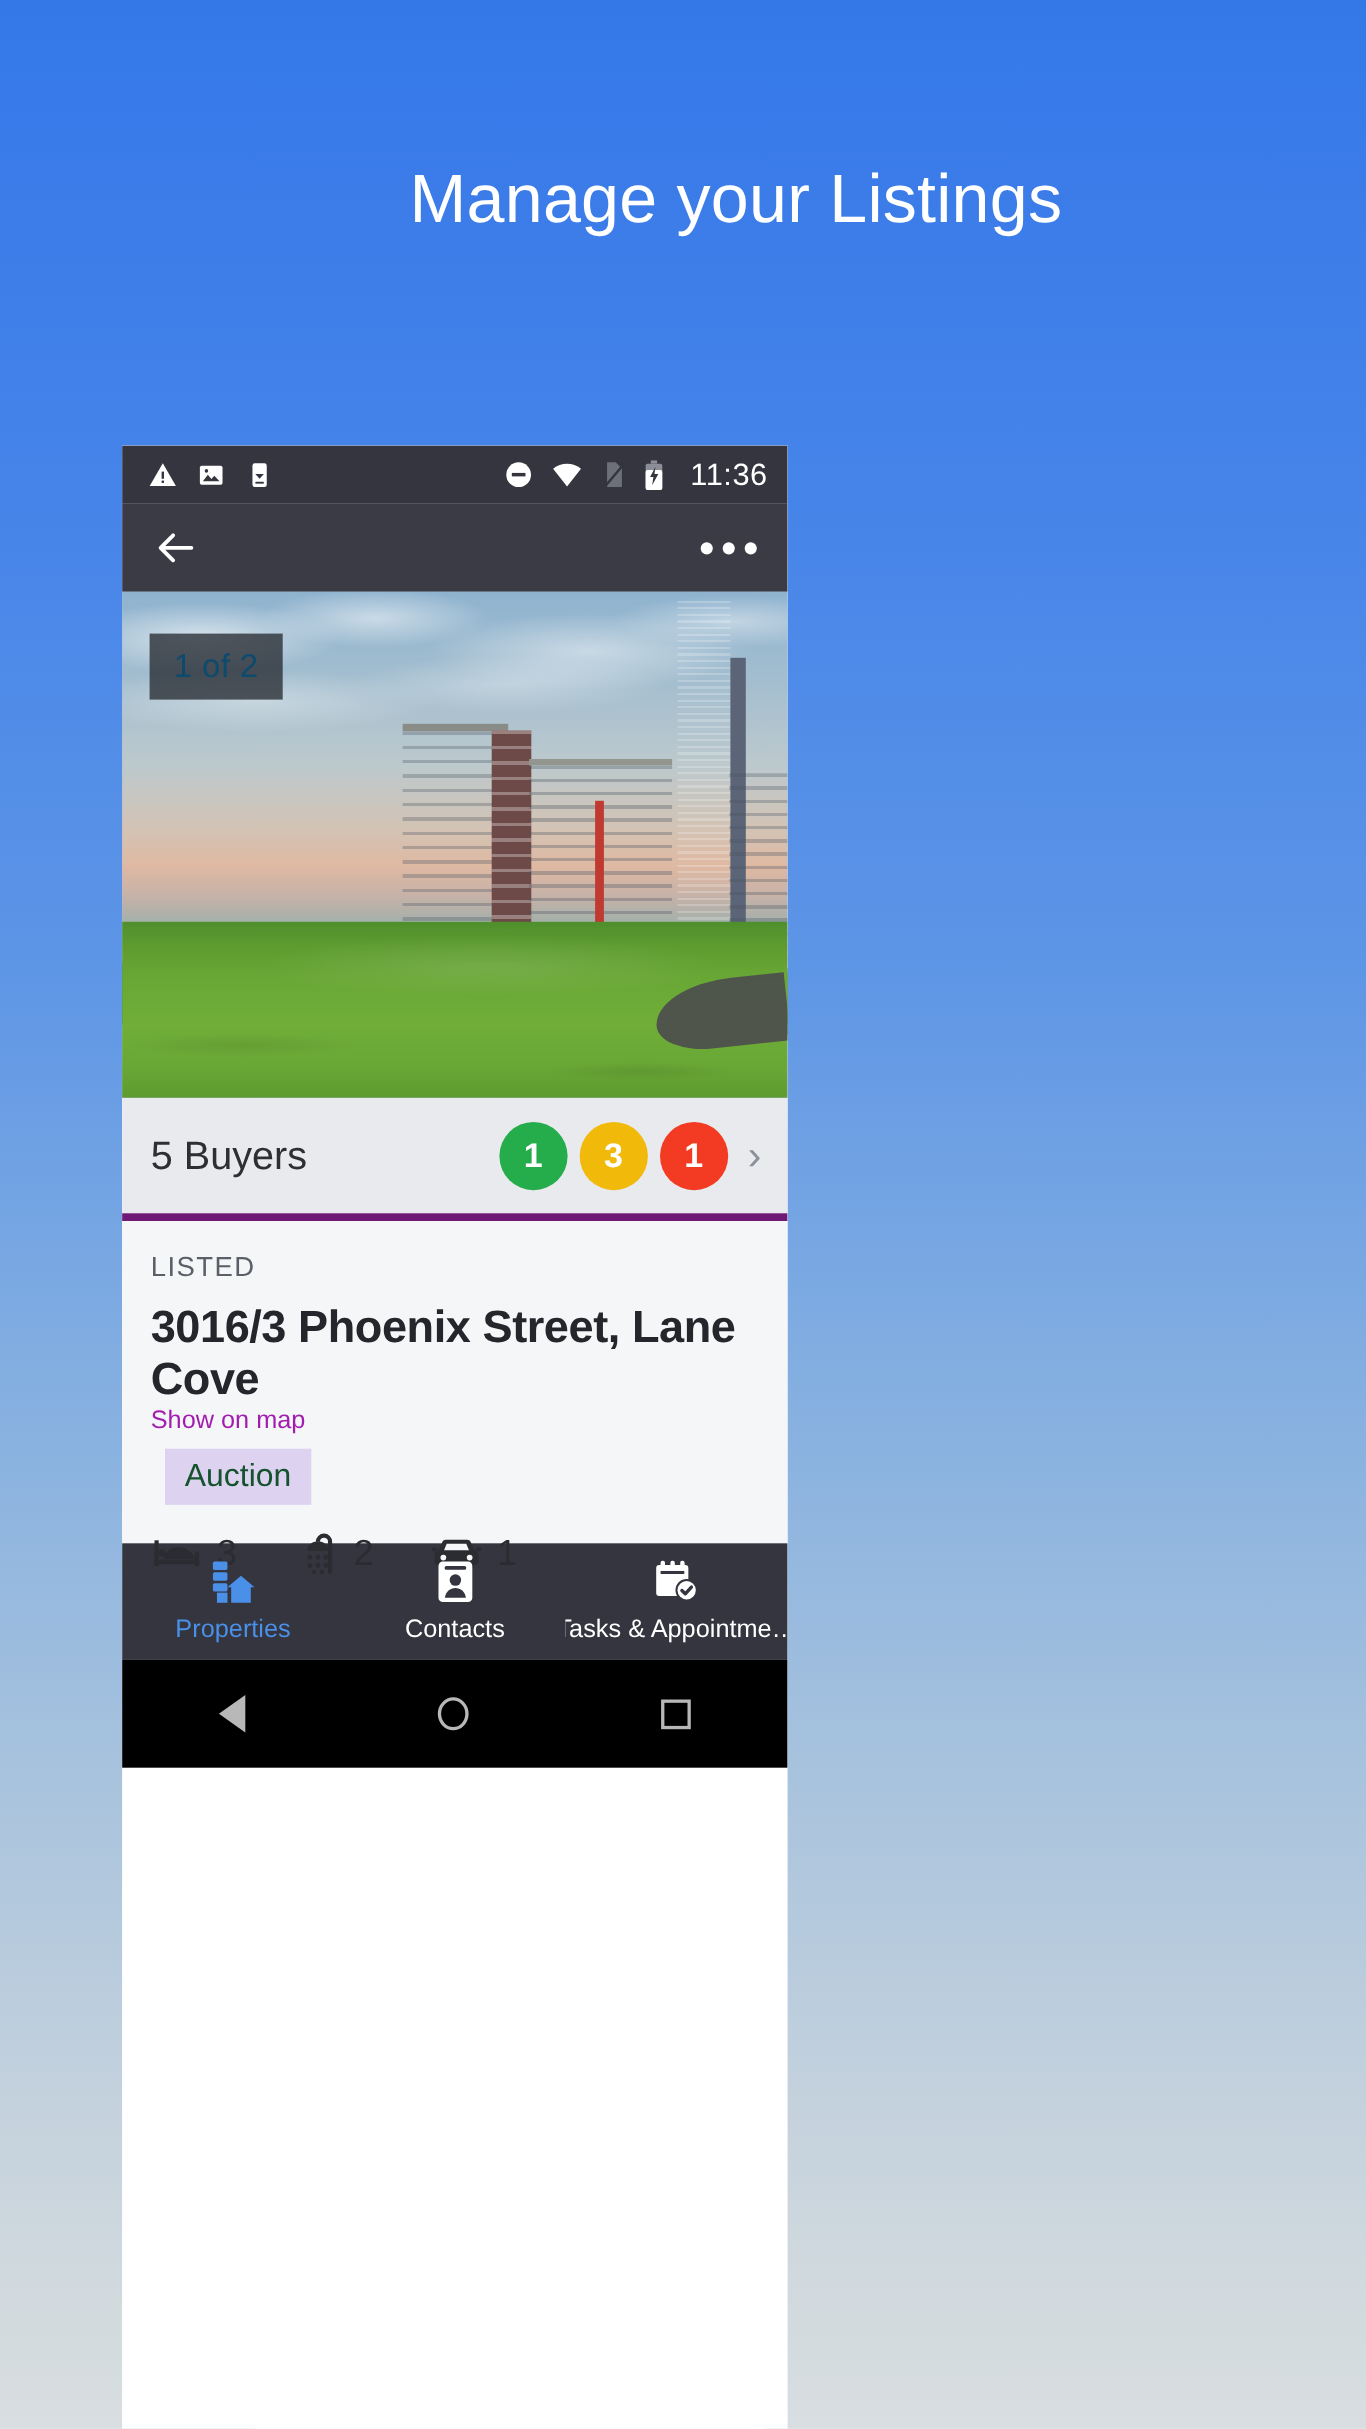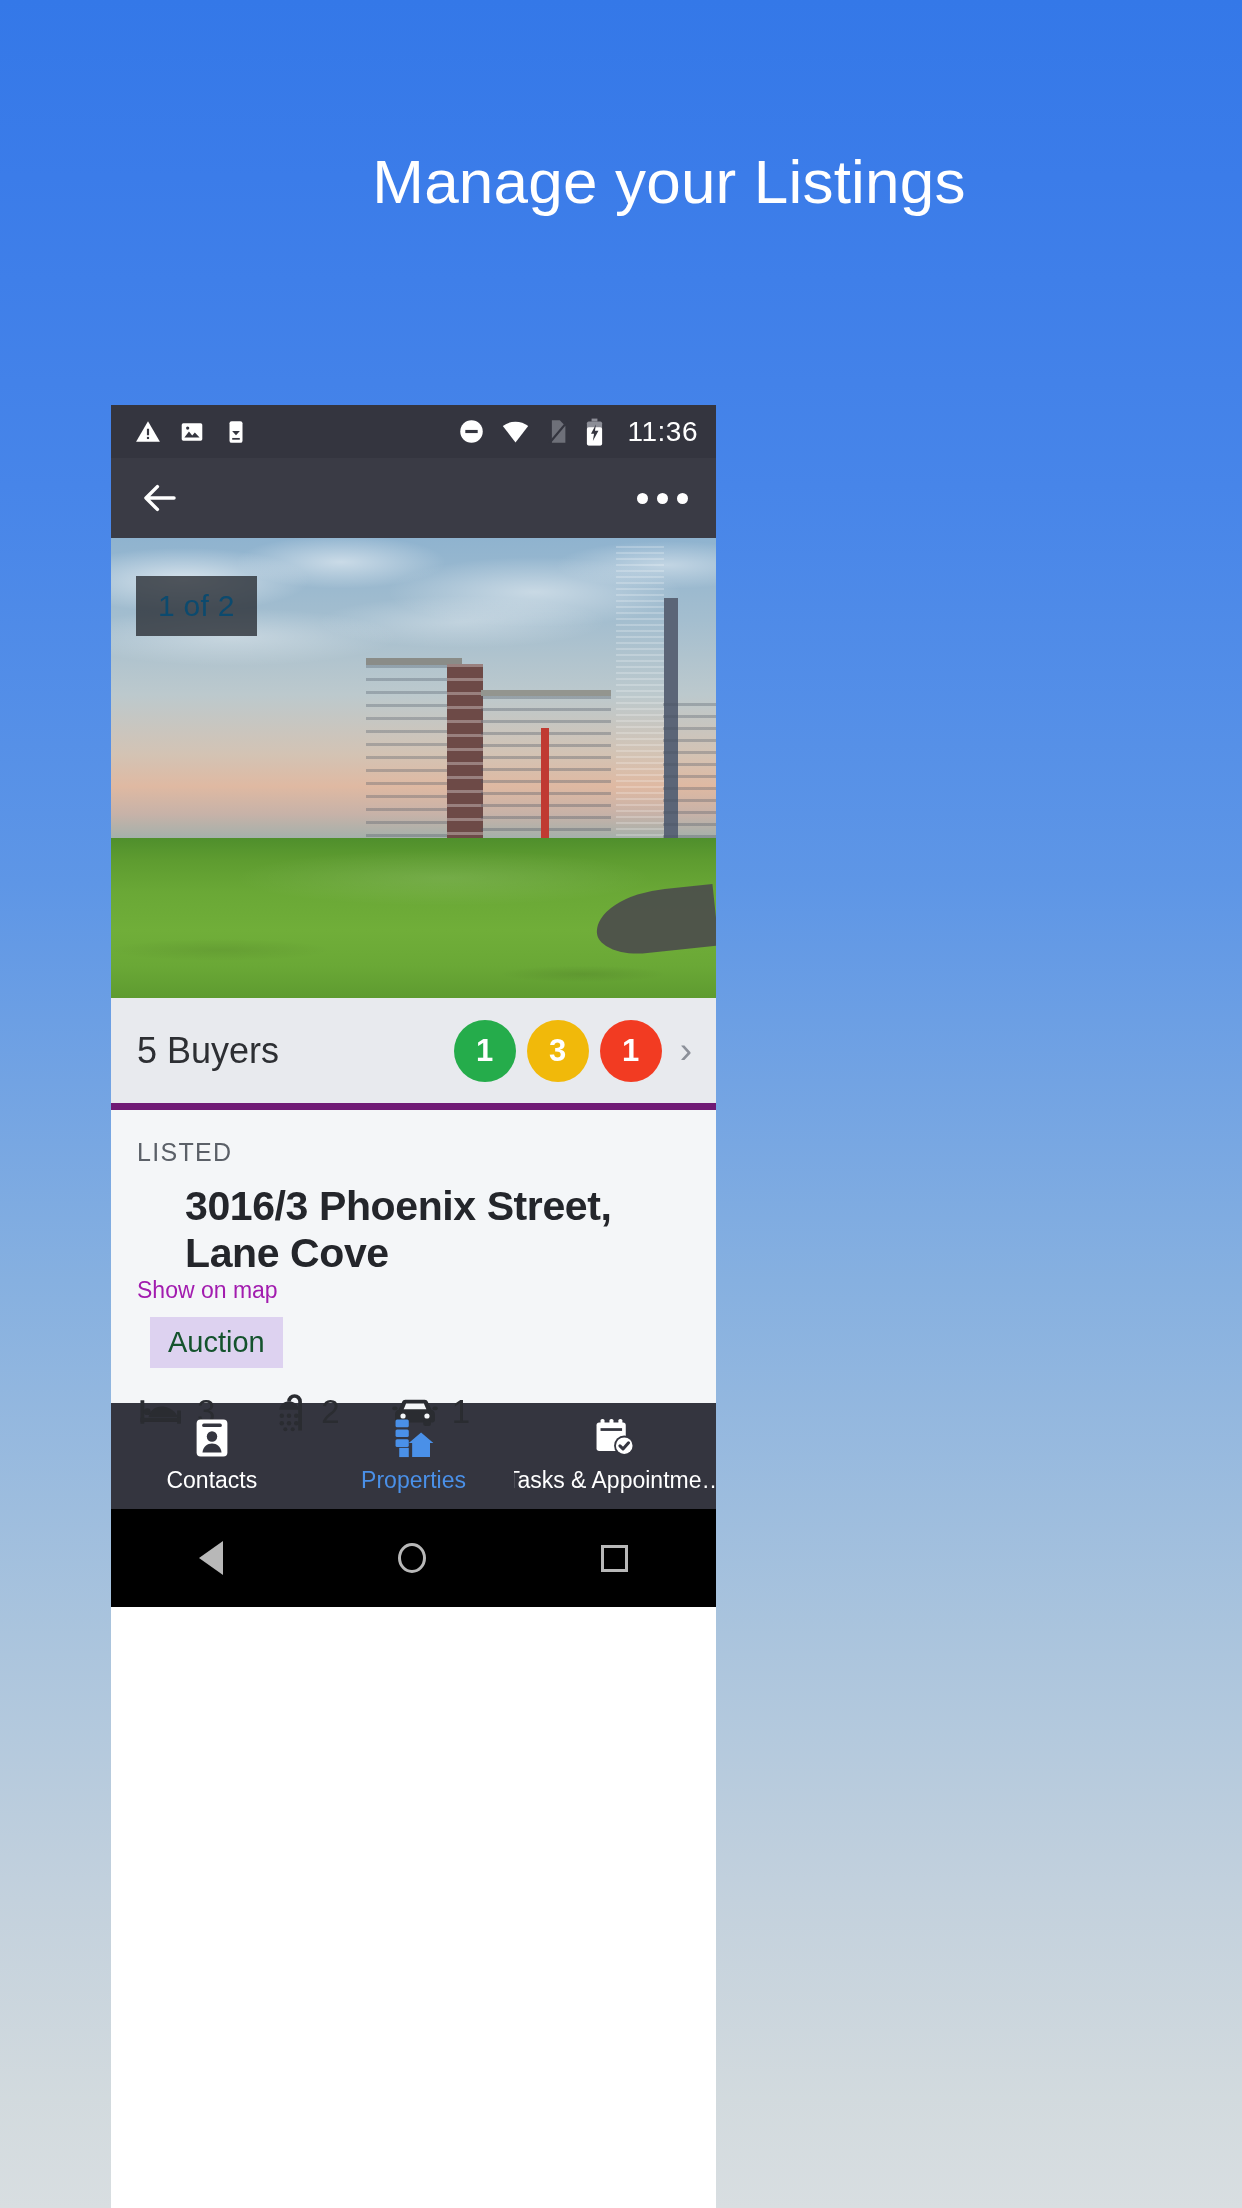--- a/index.html
+++ b/index.html
@@ -261,21 +261,20 @@
     color: #5b6068;
     letter-spacing: 1.3px;
     font-weight: 400;
   }
   .address {
     font-size: 41px;
     font-weight: 700;
     color: #24262b;
     margin-top: 16px;
     letter-spacing: -0.4px;
-    margin-left: 48px;
   }
   .maplink {
     font-size: 23px;
     color: #a21caf;
     margin-top: 22px;
   }
   .tagrow { margin-top: 13px; padding-left: 13px; }
   .tag {
     display: inline-block;
     background: #ddd2f0;
@@ -523,42 +522,42 @@
             <rect x="4.6" y="15.6" width="5" height="3.6" rx="1.4" fill="#2a2c31"></rect>
             <rect x="20.4" y="15.6" width="5" height="3.6" rx="1.4" fill="#2a2c31"></rect>
           </svg>
         </span>
         <span class="num">1</span>
       </span>
     </div>
   </div>
 
   <div class="bottomnav">
-    <div class="navitem">
-      <span>
-        <svg width="36" height="40" viewBox="0 0 22 26">
-          <rect x="1" y="1" width="20" height="24" rx="2.6" fill="#fff"></rect>
-          <rect x="4.6" y="3.6" width="12.8" height="2.3" rx="1.1" fill="#34353f"></rect>
-          <circle cx="11" cy="12" r="3.4" fill="#34353f"></circle>
-          <path fill="#34353f" d="M4.8 22.4 C5.3 18.6 7.9 16.6 11 16.6 s5.7 2 6.2 5.8z"></path>
-        </svg>
-      </span>
-      <span class="navlabel">Contacts</span>
-    </div>
     <div class="navitem active">
       <span>
         <svg width="44" height="40" viewBox="0 0 28 26">
           <rect x="2" y="1" width="8.6" height="5" rx="1" fill="#4a90e8"></rect>
           <rect x="2" y="7.4" width="8.6" height="5" rx="1" fill="#4a90e8"></rect>
           <rect x="2" y="13.8" width="8.6" height="5" rx="1" fill="#4a90e8"></rect>
           <rect x="4.4" y="19.4" width="6.2" height="6" fill="#4a90e8"></rect>
           <path fill="#4a90e8" d="M18.6 9.4 L26.6 16.2 h-2.2 v9.2 h-11.6 v-9.2 h-2.2 z"></path>
         </svg>
       </span>
       <span class="navlabel">Properties</span>
+    </div>
+    <div class="navitem">
+      <span>
+        <svg width="36" height="40" viewBox="0 0 22 26">
+          <rect x="1" y="1" width="20" height="24" rx="2.6" fill="#fff"></rect>
+          <rect x="4.6" y="3.6" width="12.8" height="2.3" rx="1.1" fill="#34353f"></rect>
+          <circle cx="11" cy="12" r="3.4" fill="#34353f"></circle>
+          <path fill="#34353f" d="M4.8 22.4 C5.3 18.6 7.9 16.6 11 16.6 s5.7 2 6.2 5.8z"></path>
+        </svg>
+      </span>
+      <span class="navlabel">Contacts</span>
     </div>
     <div class="navitem">
       <span>
         <svg width="44" height="40" viewBox="0 0 28 26">
           <rect x="2" y="3" width="19" height="18.4" rx="1.8" fill="#fff"></rect>
           <rect x="4.6" y="0.6" width="2.6" height="5" rx="1.1" fill="#fff"></rect>
           <rect x="10.4" y="0.6" width="2.6" height="5" rx="1.1" fill="#fff"></rect>
           <rect x="16.2" y="0.6" width="2.6" height="5" rx="1.1" fill="#fff"></rect>
           <rect x="4.6" y="6.6" width="14" height="1.8" fill="#34353f"></rect>
           <circle cx="20" cy="18" r="6.6" fill="#34353f"></circle>

